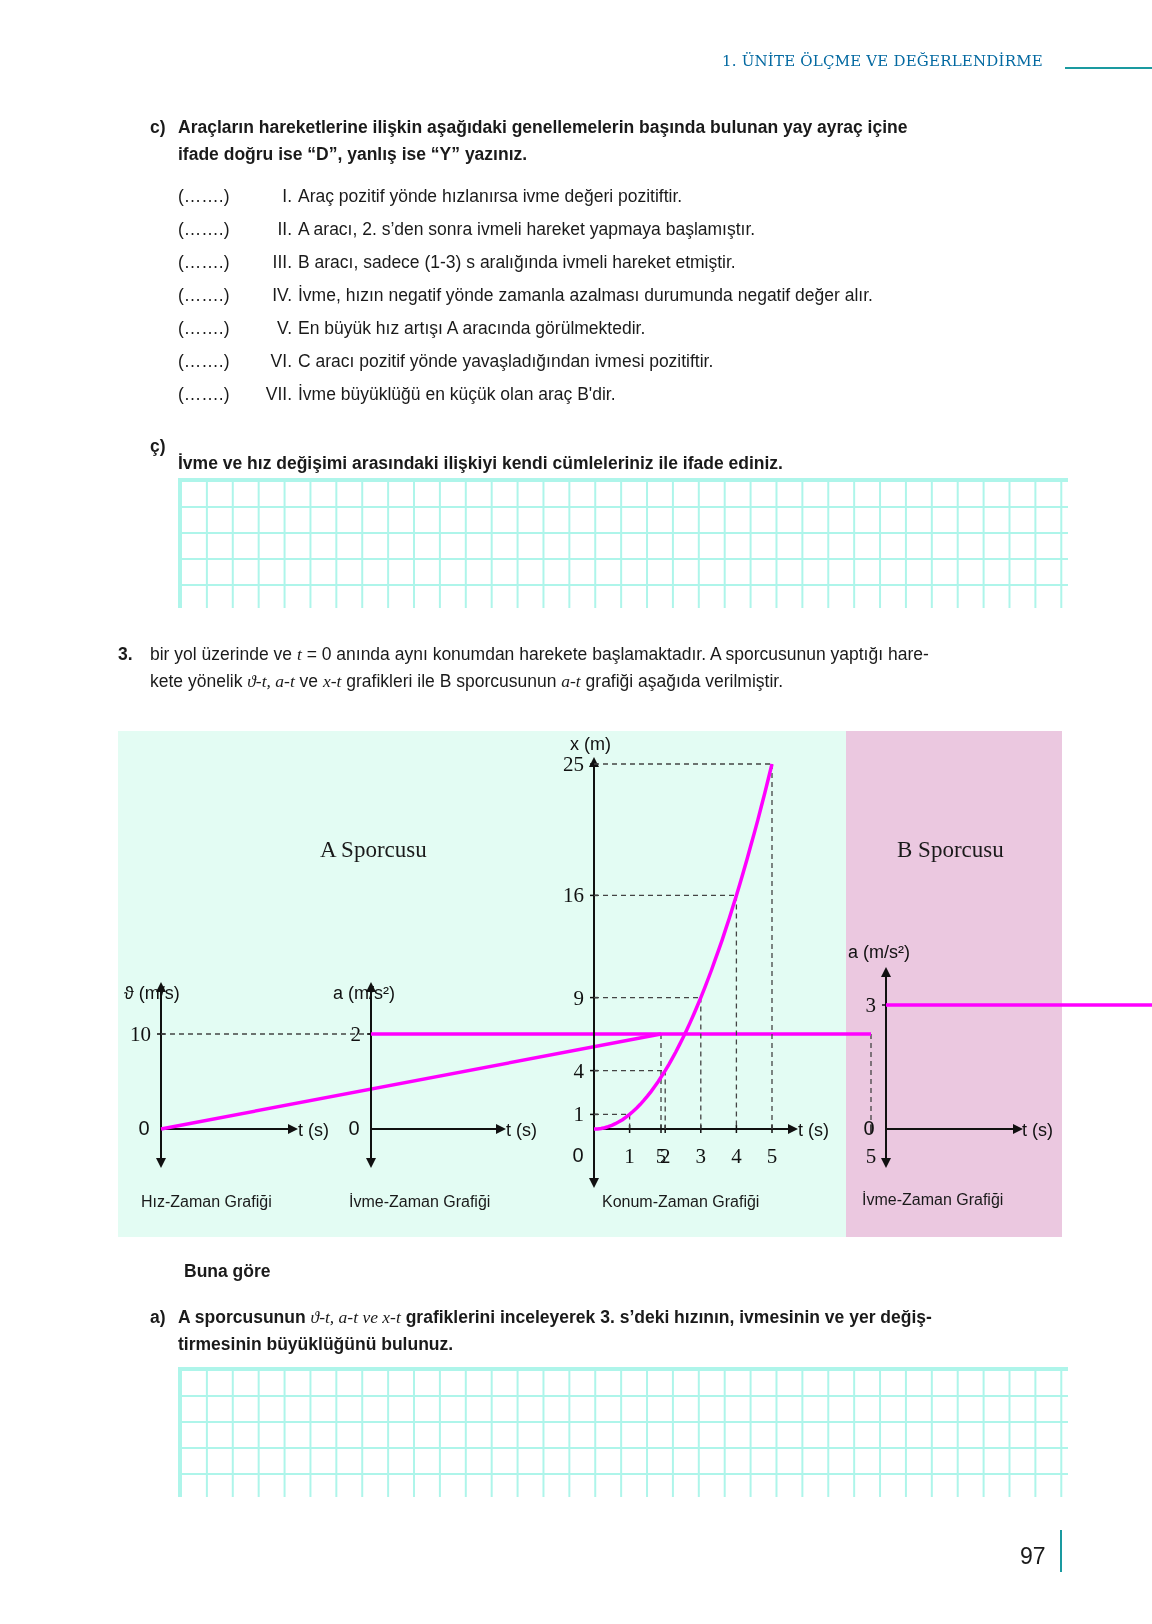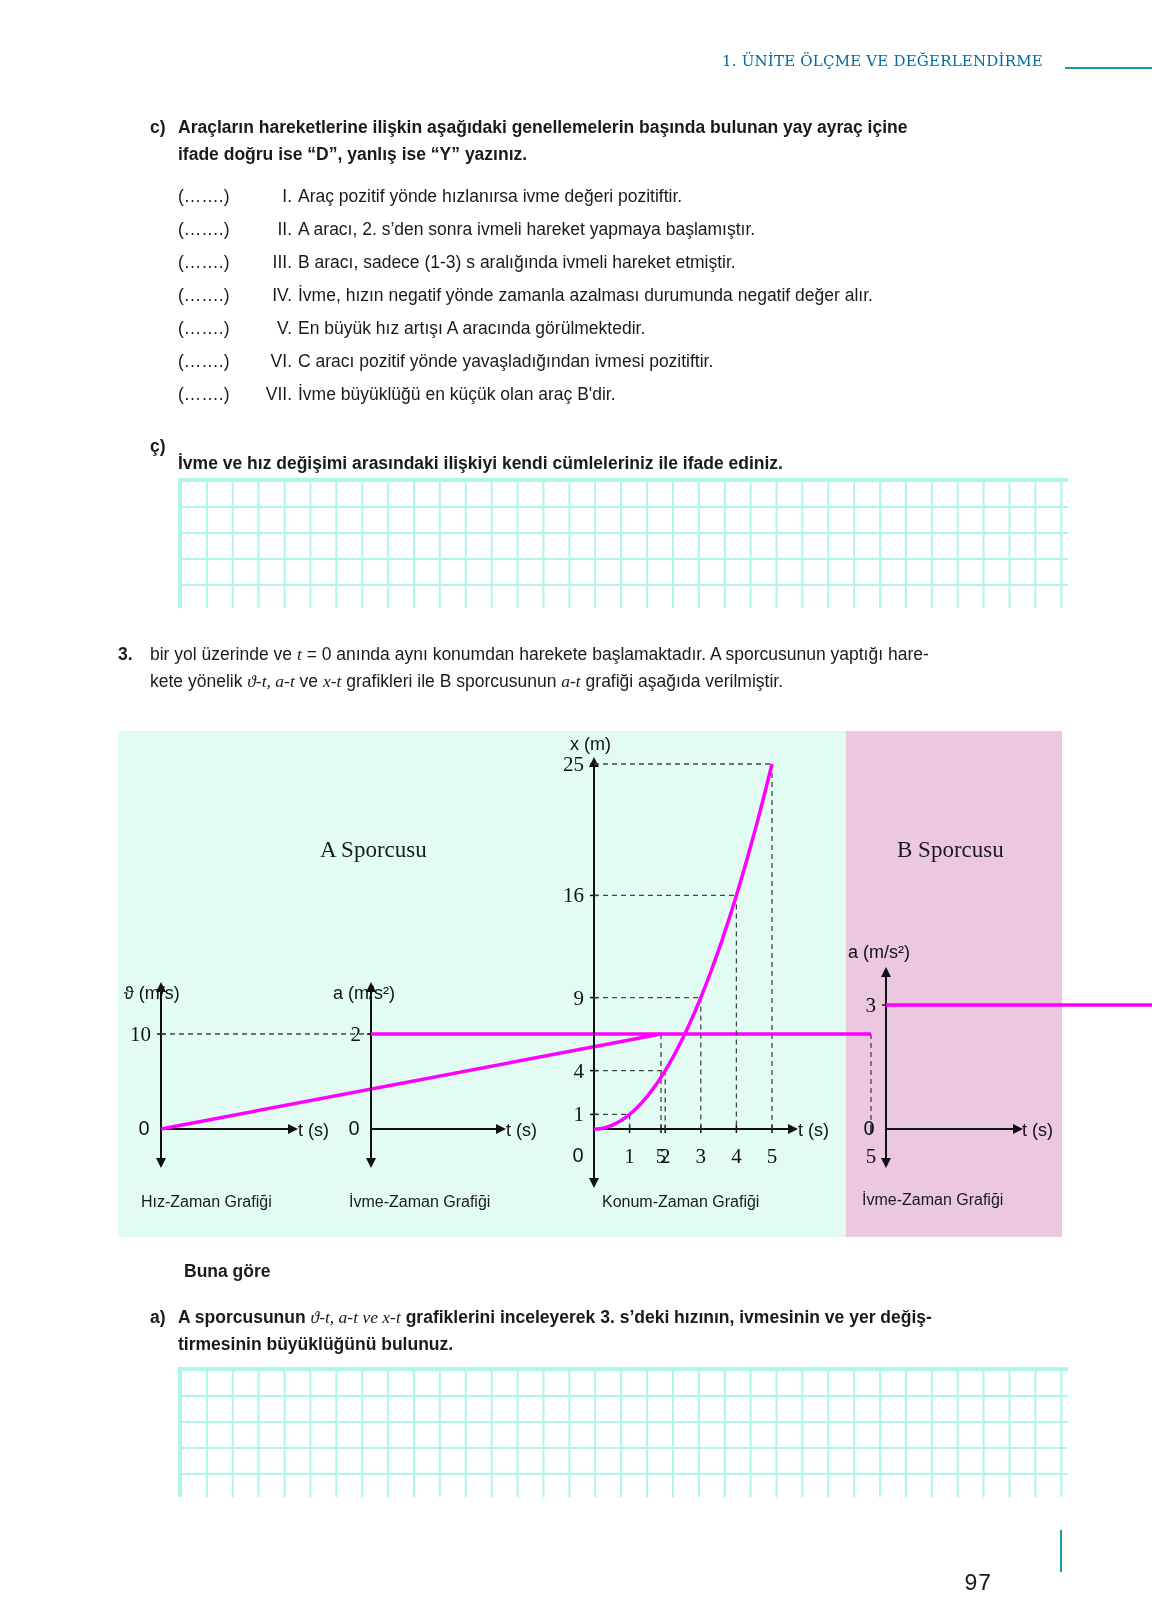--- a/index.html
+++ b/index.html
@@ -12,21 +12,21 @@
   .stmt{font-size:17.5px;line-height:33px;}
   .stmt .blank{display:inline-block;width:70px;}
   .stmt .num{display:inline-block;width:44px;text-align:right;margin-right:6px;}
   .grid{border-top:2px solid #aef5ea;border-left:2px solid #aef5ea;
     background-image:linear-gradient(to right,#aef5ea 2px,transparent 2px),linear-gradient(to bottom,#aef5ea 2px,transparent 2px);
     background-size:25.9px 26px;}
   .panelA{left:118px;top:731px;width:728px;height:506px;background:#e3fcf3;}
   .panelB{left:846px;top:731px;width:216px;height:506px;background:#ebc8e0;}
   .title-sp{font-family:"Liberation Serif",serif;font-size:23px;}
   .cap{font-size:16px;}
-  .pagenum{left:964px;top:1543px;font-family:Liberation Mono, monospace;font-size:23px;margin-top:28px;}
+  .pagenum{left:1020px;top:1543px;font-family:Liberation Sans, sans-serif;font-size:23px;}
   .pagebar{left:1060px;top:1530px;width:2px;height:42px;background:#1a9aa0;}
   svg text{font-family:"Liberation Serif",serif;}
   .mi{font-family:"Liberation Serif",serif;font-style:italic;}
 </style>
 </head>
 <body>
 
 <div class="abs hdr">1. ÜNİTE ÖLÇME VE DEĞERLENDİRME</div>
 <div class="abs hdr-line"></div>
 

